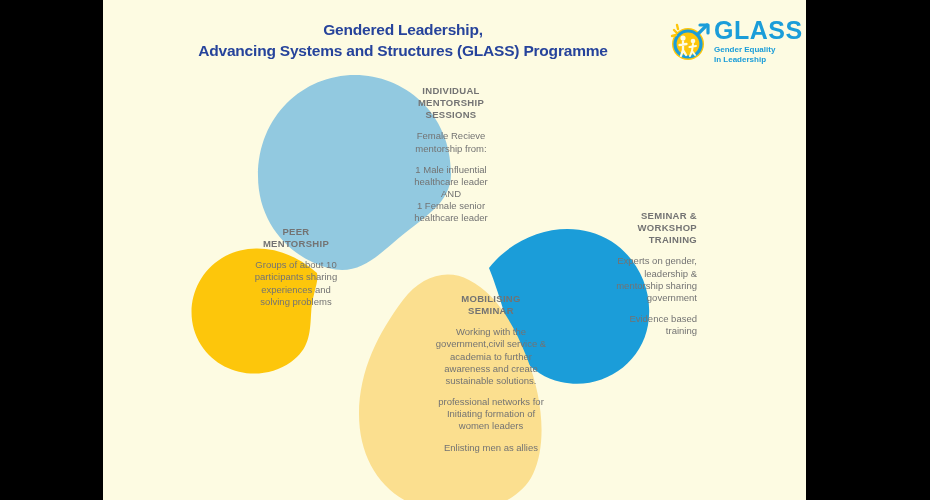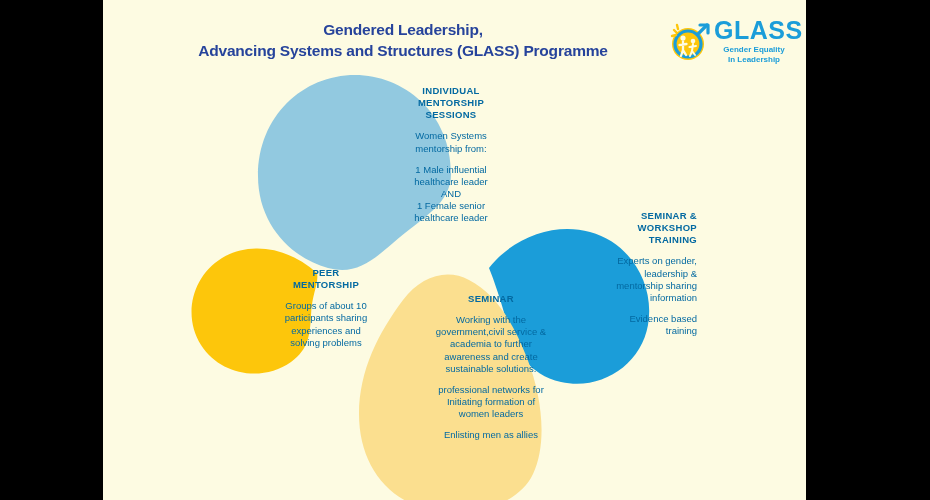--- a/index.html
+++ b/index.html
@@ -72,50 +72,49 @@
     font-weight: bold;
     letter-spacing: 0.5px;
     line-height: 1;
   }
   #logo-tagline {
     color: #1b9dd9;
     font-size: 8px;
     font-weight: bold;
     line-height: 1.25;
     margin-top: 2px;
-    text-align: center;
   }
 
   
   #petals {
     position: absolute;
     left: 0;
     top: 0;
     width: 703px;
     height: 500px;
   }
   .petal-text {
     position: absolute;
-    color: #0369a1;
+    color: #737373;
     text-align: center;
     line-height: 1.28;
   }
   .petal-heading {
     font-weight: bold;
     font-size: 9.5px;
     letter-spacing: 0.3px;
   }
   .petal-body {
     font-size: 9.5px;
     font-weight: normal;
   }
   .gap { height: 9px; }
 
   #text-mentorship { left: 283px; top: 85px; width: 130px; }
-  #text-peer       { left: 162px; top: 226px; width: 122px; margin-top: 41px; }
+  #text-peer       { left: 132px; top: 226px; width: 122px; }
   #text-seminar    { left: 470px; top: 210px; width: 124px; text-align: right; }
   #text-mobilising { left: 300px; top: 293px; width: 176px; }
 </style>
 </head>
 <body>
 
 <div id="stage">
 
   <div class="letterbox-left" style="position:absolute;left:0;top:0;width:103px;height:500px;background:#000;"></div>
   <div class="letterbox-right" style="position:absolute;left:806px;top:0;width:124px;height:500px;background:#000;"></div>
@@ -183,21 +182,21 @@
     </svg>
 
     <div class="petal-text" id="text-mentorship">
       <div class="petal-heading">
         <div>INDIVIDUAL</div>
         <div>MENTORSHIP</div>
         <div>SESSIONS</div>
       </div>
       <div class="gap"></div>
       <div class="petal-body">
-        <div>Women Systems</div>
+        <div>Female Recieve</div>
         <div>mentorship from:</div>
       </div>
       <div class="gap"></div>
       <div class="petal-body">
         <div>1 Male influential</div>
         <div>healthcare leader</div>
         <div>AND</div>
         <div>1 Female senior</div>
         <div>healthcare leader</div>
       </div>
@@ -221,31 +220,32 @@
       <div class="petal-heading">
         <div>SEMINAR &amp;</div>
         <div>WORKSHOP</div>
         <div>TRAINING</div>
       </div>
       <div class="gap"></div>
       <div class="petal-body">
         <div>Experts on gender,</div>
         <div>leadership &amp;</div>
         <div>mentorship sharing</div>
-        <div>information</div>
+        <div>government</div>
       </div>
       <div class="gap"></div>
       <div class="petal-body">
         <div>Evidence based</div>
         <div>training</div>
       </div>
     </div>
 
     <div class="petal-text" id="text-mobilising">
       <div class="petal-heading">
+        <div>MOBILISING</div>
         <div>SEMINAR</div>
       </div>
       <div class="gap"></div>
       <div class="petal-body">
         <div>Working with the</div>
         <div>government,civil service &amp;</div>
         <div>academia to further</div>
         <div>awareness and create</div>
         <div>sustainable solutions.</div>
       </div>

